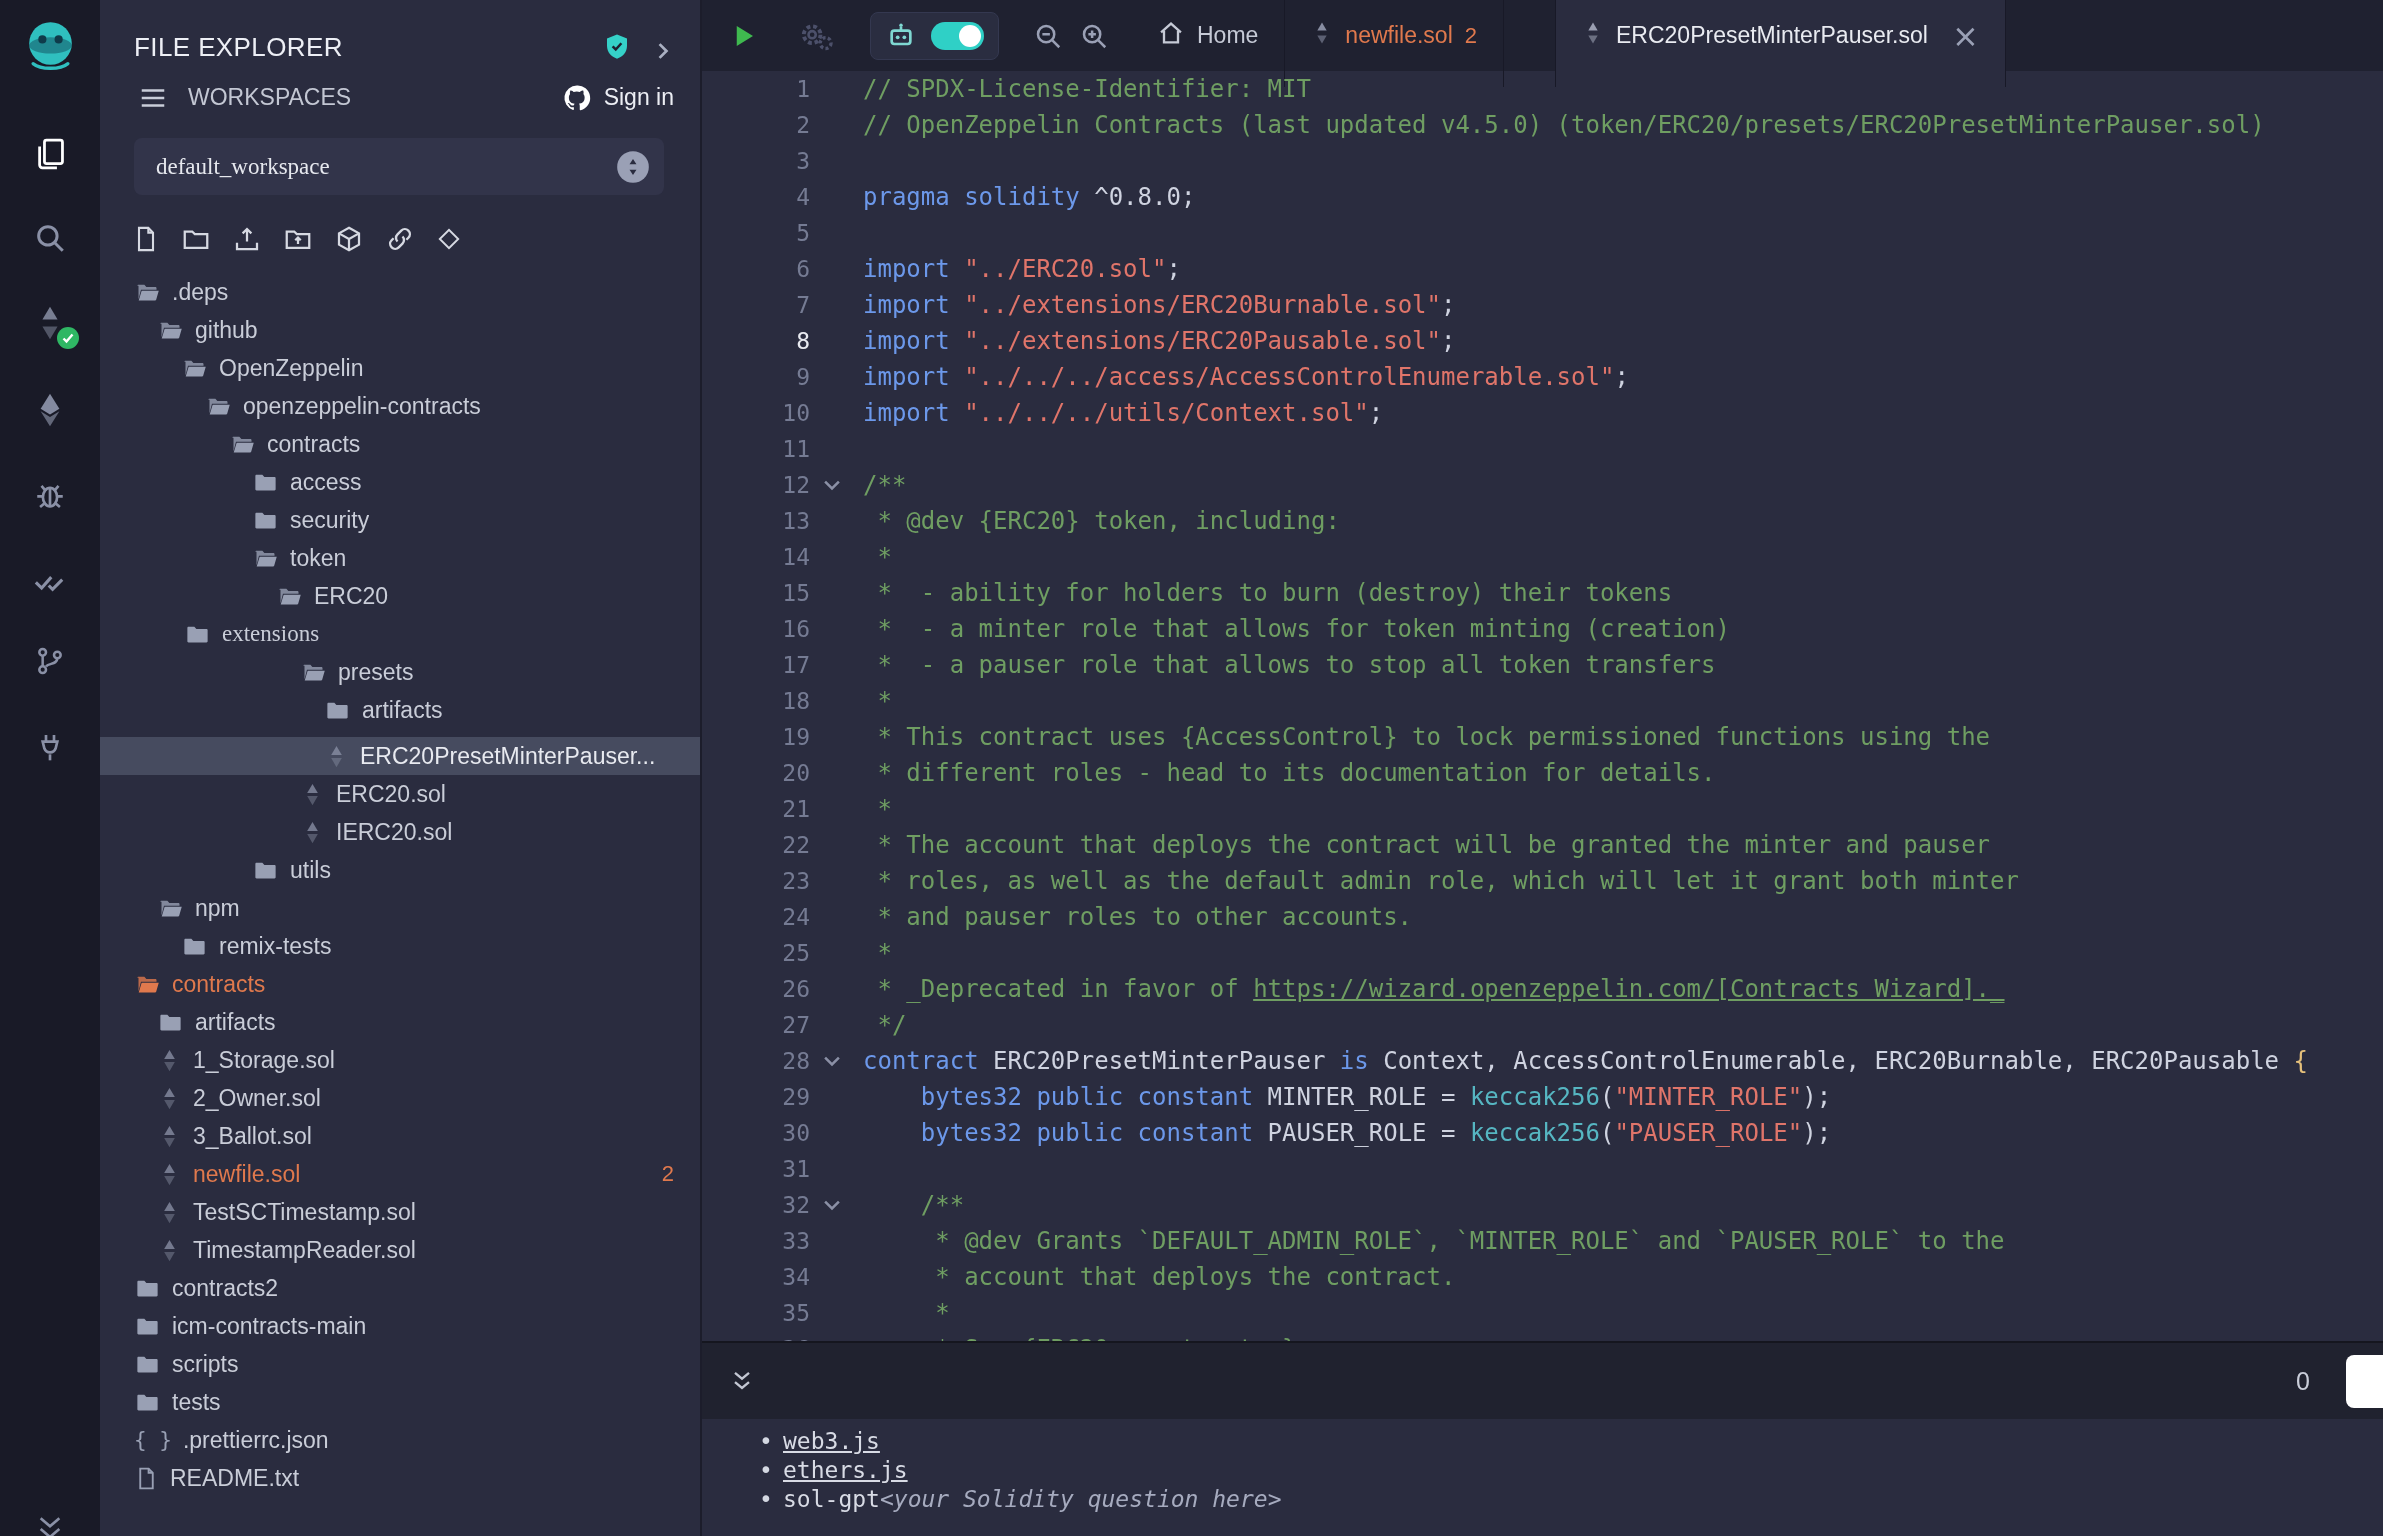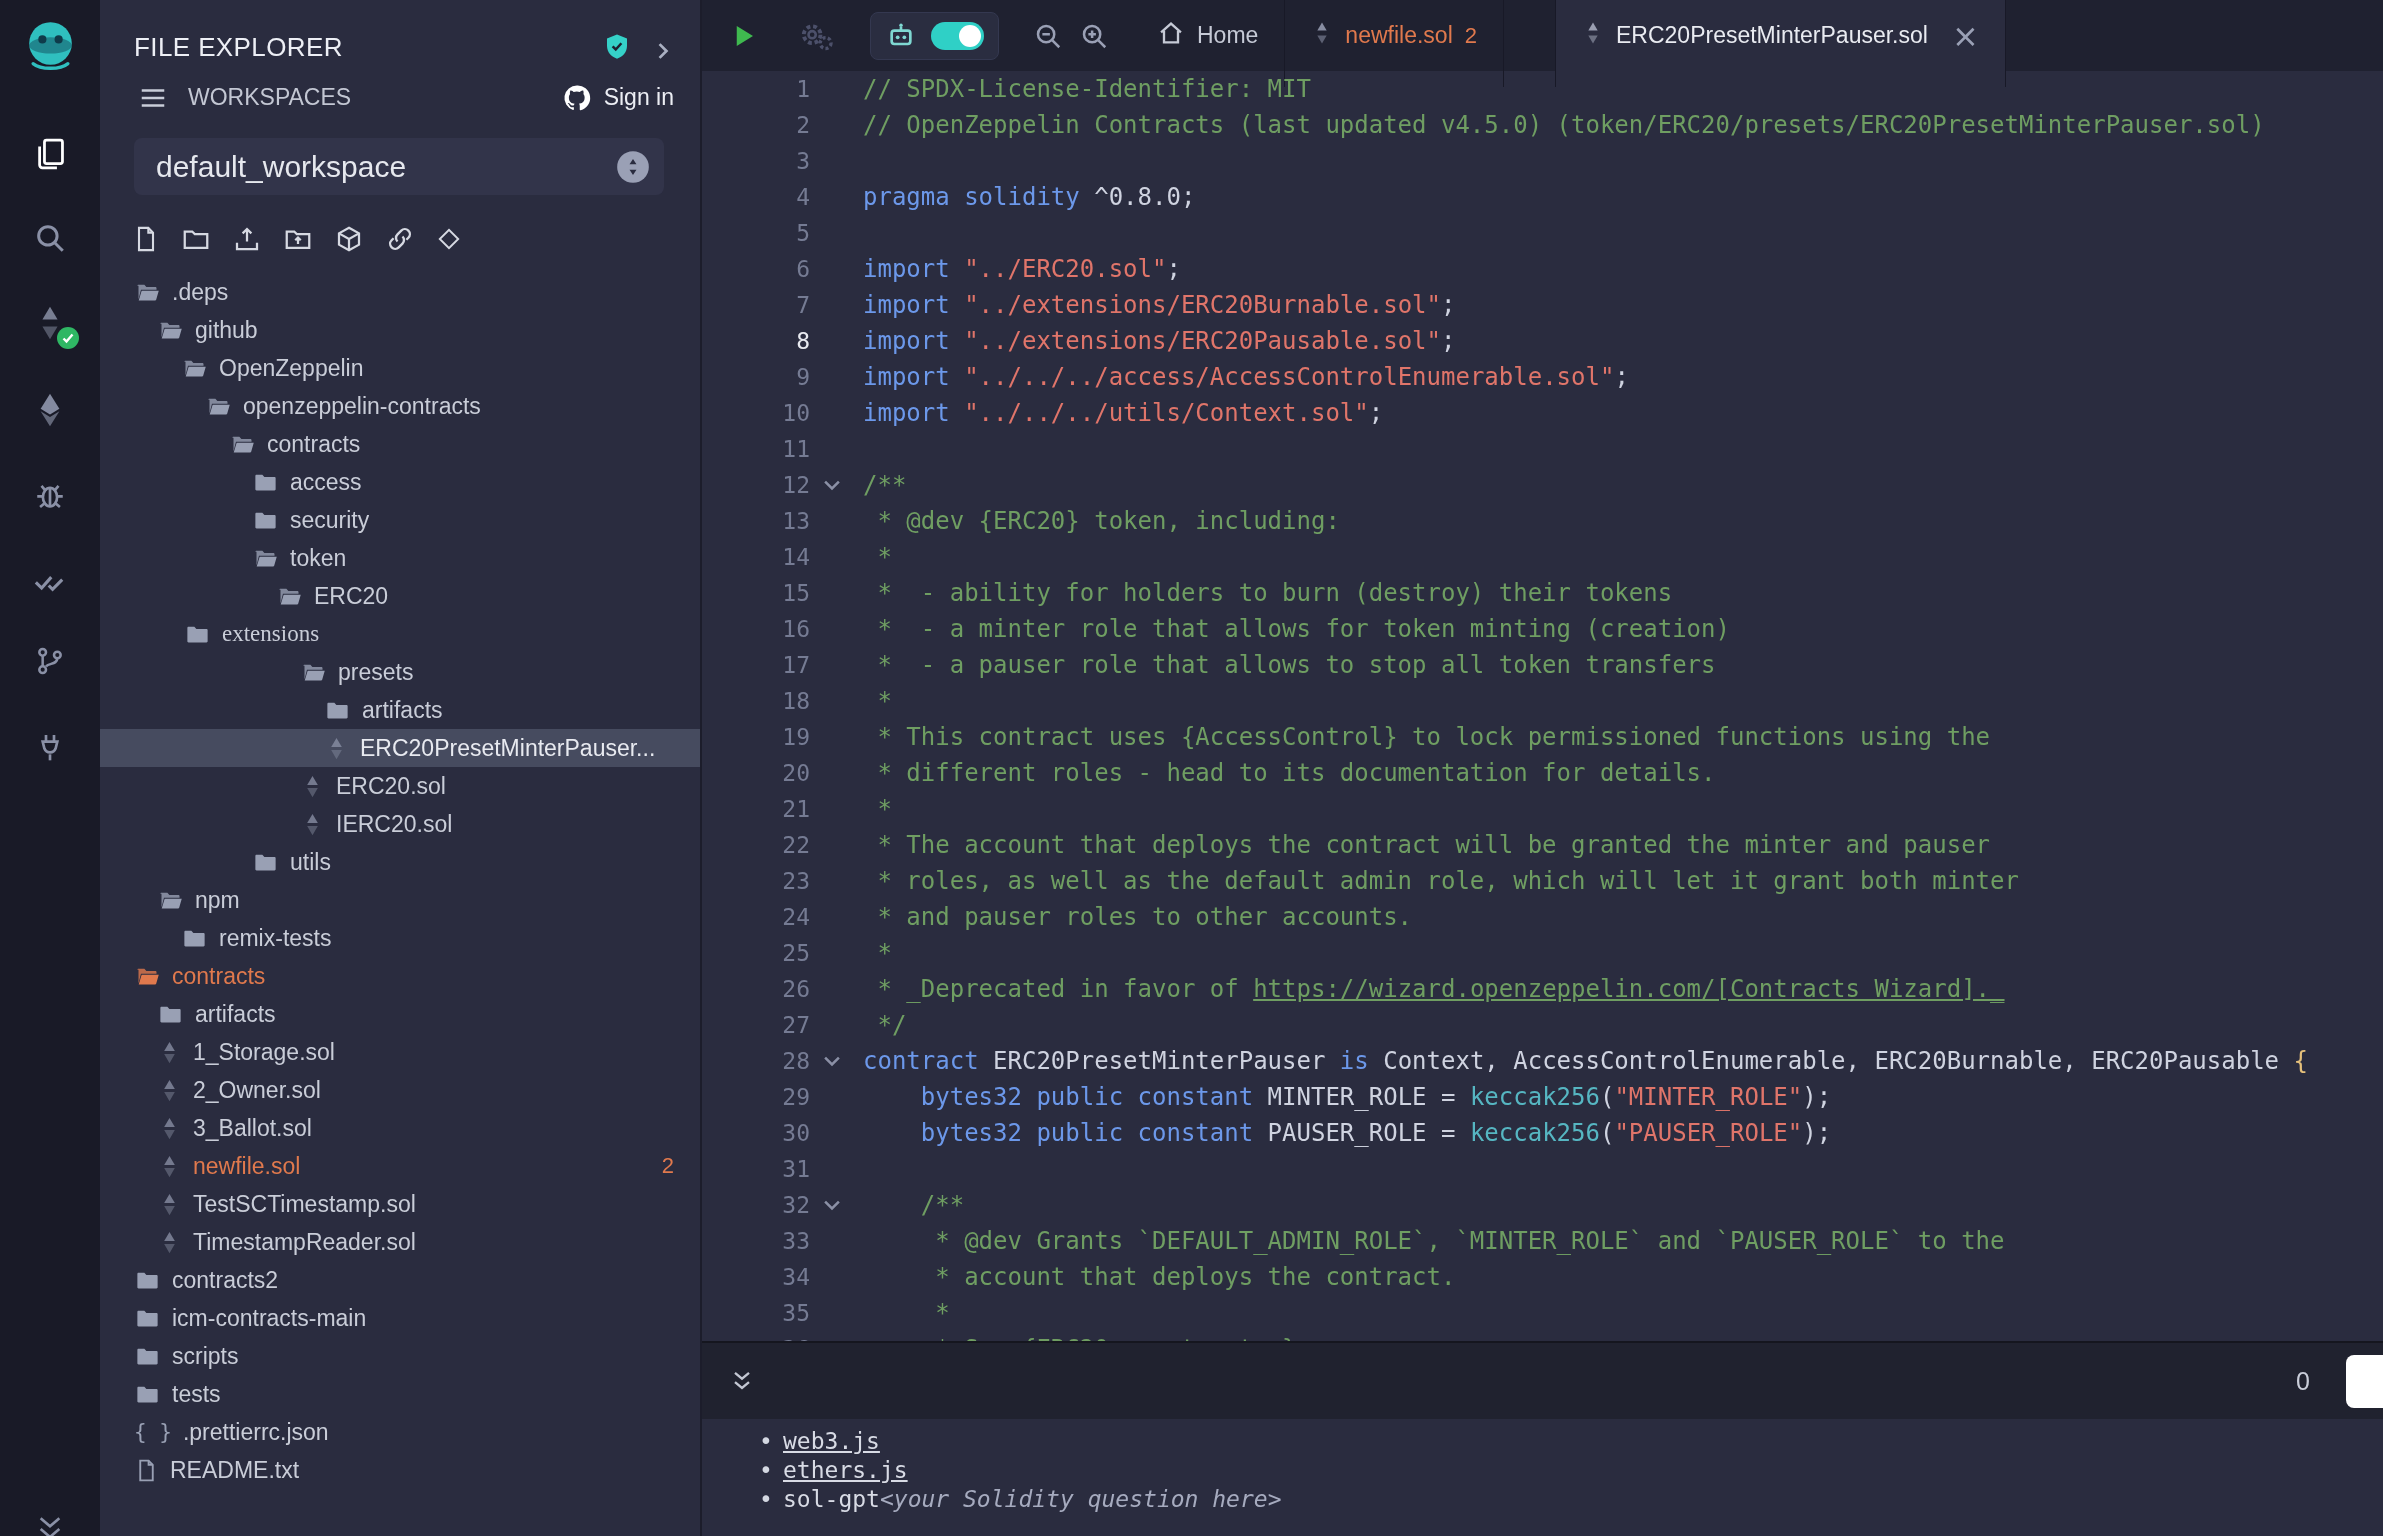--- a/index.html
+++ b/index.html
@@ -22,32 +22,32 @@
   .shield{display:flex;}
   .chev{display:flex;margin-left:20px;color:#aab0c2;}
   .fp-ws-row{height:53px;margin-top:8px;display:flex;align-items:center;padding:0 26px 0 38px;}
   .burger{display:flex;color:#c9cdd9;}
   .ws-label{margin-left:20px;font-size:23px;color:#c3c7d3;}
   .spacer{flex:1;}
   .gh{display:flex;color:#ffffff;}
   .signin{margin-left:12px;font-size:23px;color:#eceef4;}
   .ws-select{height:57px;margin:14px 36px 0 34px;background:#32344a;border-radius:8px;
     display:flex;align-items:center;padding:0 12px 0 22px;}
-  .ws-name{flex:1;font-size:30px;color:#e6e8ee;}
+  .ws-name{flex:1;font-size:23px;color:#e6e8ee;font-family:Liberation Serif, serif;}
   .ws-btn{display:flex;}
   .fp-tools{margin:22px 0 0 32px;height:44px;display:flex;align-items:center;gap:21px;color:#d6d9e2;}
   .fp-tools span{display:flex;}
 
   .tree{flex:1;margin-top:12px;overflow:hidden;}
   .tree-row{height:38px;display:flex;align-items:center;gap:11px;font-size:23px;
     color:#c9cdd8;position:relative;white-space:nowrap;}
   .tree-row .tree-icon{display:flex;color:#99a0b4;flex:none;}
   .tree-row .tree-icon .sol{color:#878da2;}
   .tree-label{overflow:hidden;text-overflow:ellipsis;}
-  .tree-row.selected{background:#464b5f;}
+  .tree-row.selected{background:#464b5f;margin-top:8px;}
   .tree-row.selected .tree-label{color:#e8eaf0;}
   .tree-row.modified{color:#e0794d;}
   .tree-row.modified .tree-icon{color:#e0794d;}
   .tree-badge{position:absolute;right:26px;color:#e0794d;font-size:22px;}
   .json-glyph{font-size:21px;color:#99a0b4;font-family:"DejaVu Sans Mono",monospace;}
 
   
   .editor{flex:1;display:flex;flex-direction:column;overflow:hidden;background:#2a2c3f;}
   .tabbar{height:71px;flex:none;background:#1f2130;display:flex;align-items:center;}
   .play{margin-left:26px;color:#3fb94f;display:flex;}

